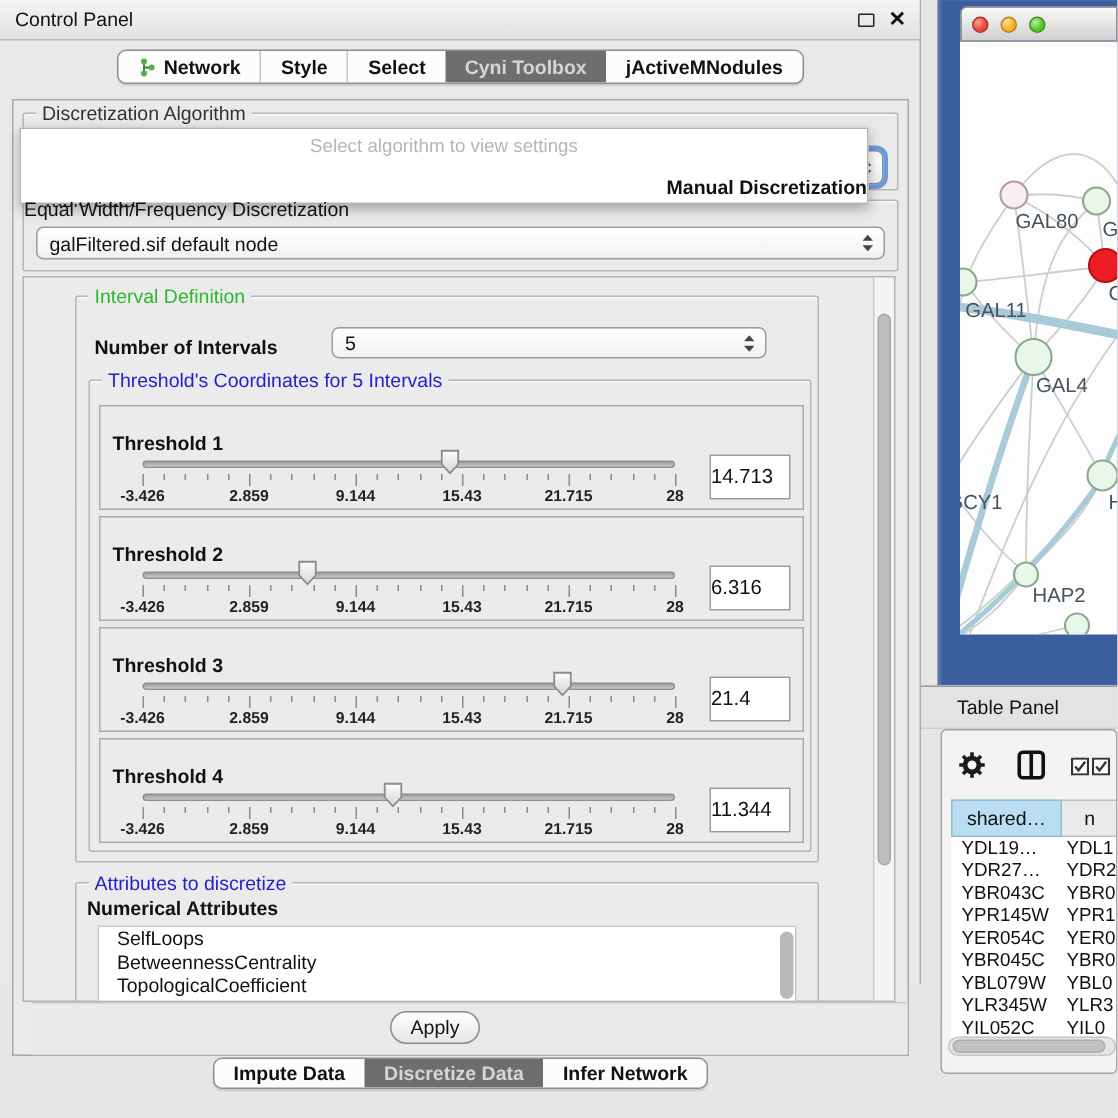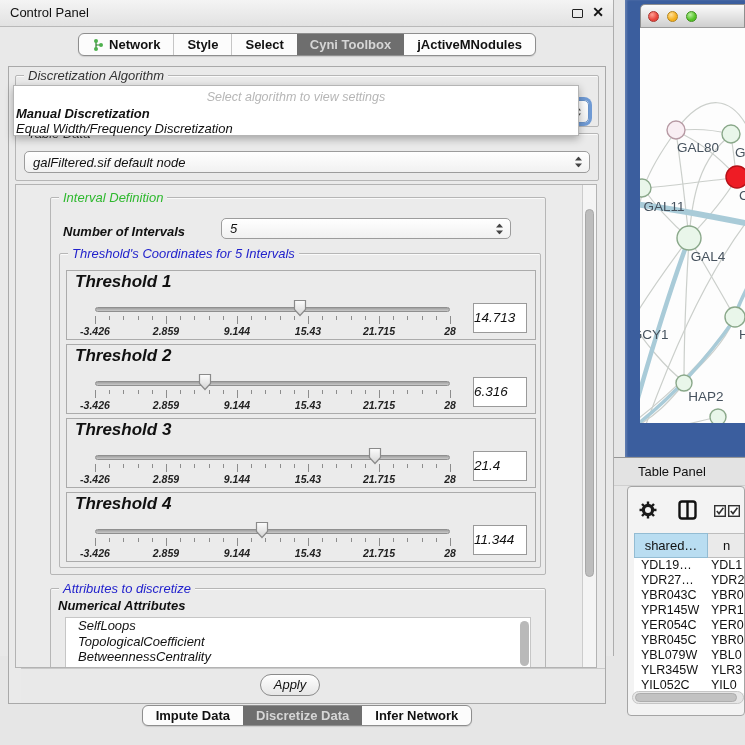--- a/index.html
+++ b/index.html
@@ -15,54 +15,54 @@
 
   .tabbar { position:absolute; left:0; width:614px; display:flex; justify-content:center; }
   #top-tabbar { top:33px; }
   #bottom-tabbar { top:705px; }
   .tabpill { display:inline-flex; border:1px solid #8e8e8e; border-radius:6px; overflow:hidden; background:#fcfcfc; height:23px; box-shadow:0 1px 1px rgba(0,0,0,.12); }
   #bottom-tabbar .tabpill { height:21px; }
   .tab { padding:0 13px; font-size:13px; font-weight:600; color:#111; display:flex; align-items:center; gap:5px; }
   .tab.sel { background:var(--selected-tab-bg,#6e6e6e); color:var(--selected-tab-text,#d6d6d6); }
   .tab.sep { border-left:1px solid #c6c6c6; }
 
-  #outer { position:absolute; left:8px; top:66px; width:598px; height:638px; border:1px solid #a9a9a9; background:#eaeaea;font-style:italic; }
+  #outer { position:absolute; left:8px; top:66px; width:598px; height:638px; border:1px solid #a9a9a9; background:#eaeaea; }
 
   .tborder { position:absolute; border:1px solid #b6b6b6; border-radius:2px; box-shadow:inset 0 1px 0 rgba(255,255,255,.75); }
   .tb-title { position:absolute; top:-8px; left:8px; background:#eaeaea; padding:0 4px; font-size:13px; line-height:15px; color:#333; white-space:nowrap; }
   .tb-title.green { color:var(--green-title,#2eb82e); }
   .tb-title.blue { color:var(--blue-title,#2222cc); }
 
   .combo { position:absolute; background:linear-gradient(#ffffff,#f1f1f1); border:1px solid #9c9c9c; border-radius:5px; font-size:13px; padding-left:8px; display:flex; align-items:center; }
   .combo .spin { position:absolute; right:7px; top:50%; transform:translateY(-50%); line-height:0; }
   .combo.focus { border-color:#6a93c8; box-shadow:0 0 0 3px var(--focus-ring,#5f93d2); }
 
   #algo-box { left:6px; top:8px; width:584px; height:52px; }
   #algo-combo { left:14px; top:33px; width:566px; height:23px; }
 
   #popup { position:absolute; left:4px; top:18px; width:566px; height:51px; background:#fff; border:1px solid #b5b5b5; box-shadow:0 3px 8px rgba(0,0,0,.3); z-index:40; }
   #popup .hint { text-align:center; font-size:12.5px; color:#b6b6b6; margin-top:4px; }
   #popup .opt { font-size:13px; padding-left:2px; line-height:15px; }
-  #popup .opt.b { font-weight:bold; margin-top:2px; }
+  #popup .opt.b { font-weight:bold; margin-top:13px;text-align:right; }
 
   #tdata-box { left:6px; top:66px; width:584px; height:48px; }
   #tdata-combo { left:8px; top:17px; width:566px; height:22px; }
 
   #scrollpane { position:absolute; left:6px; top:117px; width:582px; height:484px; border:1px solid #b3b3b3; background:#ebebeb; overflow:hidden; }
   #vsb-track { position:absolute; right:0; top:0; bottom:0; width:14px; background:#f4f4f4; border-left:1px solid #cccccc; }
   #vsb-thumb { position:absolute; right:2px; top:24px; width:9px; height:368px; border-radius:5px; background:#bdbdbd; border:1px solid #a8a8a8; }
 
   #interval-box { left:34px; top:12px; width:496px; height:378px; }
   .tborder .tb-title { background:#ebebeb; }
   #noi-label { position:absolute; left:12px; top:26px; font-size:13px; font-weight:bold; }
   #noi-combo { left:170px; top:20px; width:290px; height:21px; }
   #thr-box { left:8px; top:55px; width:482px; height:315px; }
   #thr-stack { position:absolute; left:6px; top:16px; width:470px; }
   .thr { position:relative; width:470px; height:70px; margin-bottom:4px; border:1px solid #ababab; background:#ebebeb; }
-  .thr-title { position:absolute; left:8px; top:1px; font-size:17px; font-weight:bold; }
+  .thr-title { position:absolute; left:8px; top:17px; font-size:13px; font-weight:bold; }
   .thr-track { position:absolute; left:28px; top:36px; width:355px; height:5px; border-radius:3px; background:linear-gradient(#9f9f9f,#c9c9c9); border:1px solid #8f8f8f; }
   .thr-thumb { position:absolute; top:28px; width:14px; height:18px; }
   .thr-ticks { position:absolute; left:28px; top:45px; width:355px; height:8px; }
   .tick { position:absolute; top:0; width:1px; background:#8c8c8c; }
   .tick.minor { height:4px; }
   .tick.major { height:8px; }
   .thr-labels { position:absolute; left:28px; top:54px; width:355px; height:12px; }
   .thr-labels span { position:absolute; transform:translateX(-50%); font-size:10.5px; font-weight:bold; color:#222; white-space:nowrap; }
   .thr-value { position:absolute; right:8px; top:32px; width:54px; height:30px; background:#fff; border:1px solid #9a9a9a; font-size:13.5px; text-align:left; padding-right:6px; line-height:28px; }
 
@@ -396,22 +396,22 @@
   </div>
             </div>
         </div>
       </div>
 
       <div class="tborder" id="attr-box">
         <span class="tb-title blue">Attributes to discretize</span>
         <span id="num-label">Numerical Attributes</span>
         <div id="attr-list">
           <div class="item">SelfLoops</div>
+            <div class="item">BetweennessCentrality</div>
             <div class="item">TopologicalCoefficient</div>
-            <div class="item">BetweennessCentrality</div>
             <div id="attr-vsb"></div>
         </div>
       </div>
 
       <div id="vsb-track">
           <div id="vsb-thumb"></div>
         </div>
     </div>
 
     <div id="applyrow">

